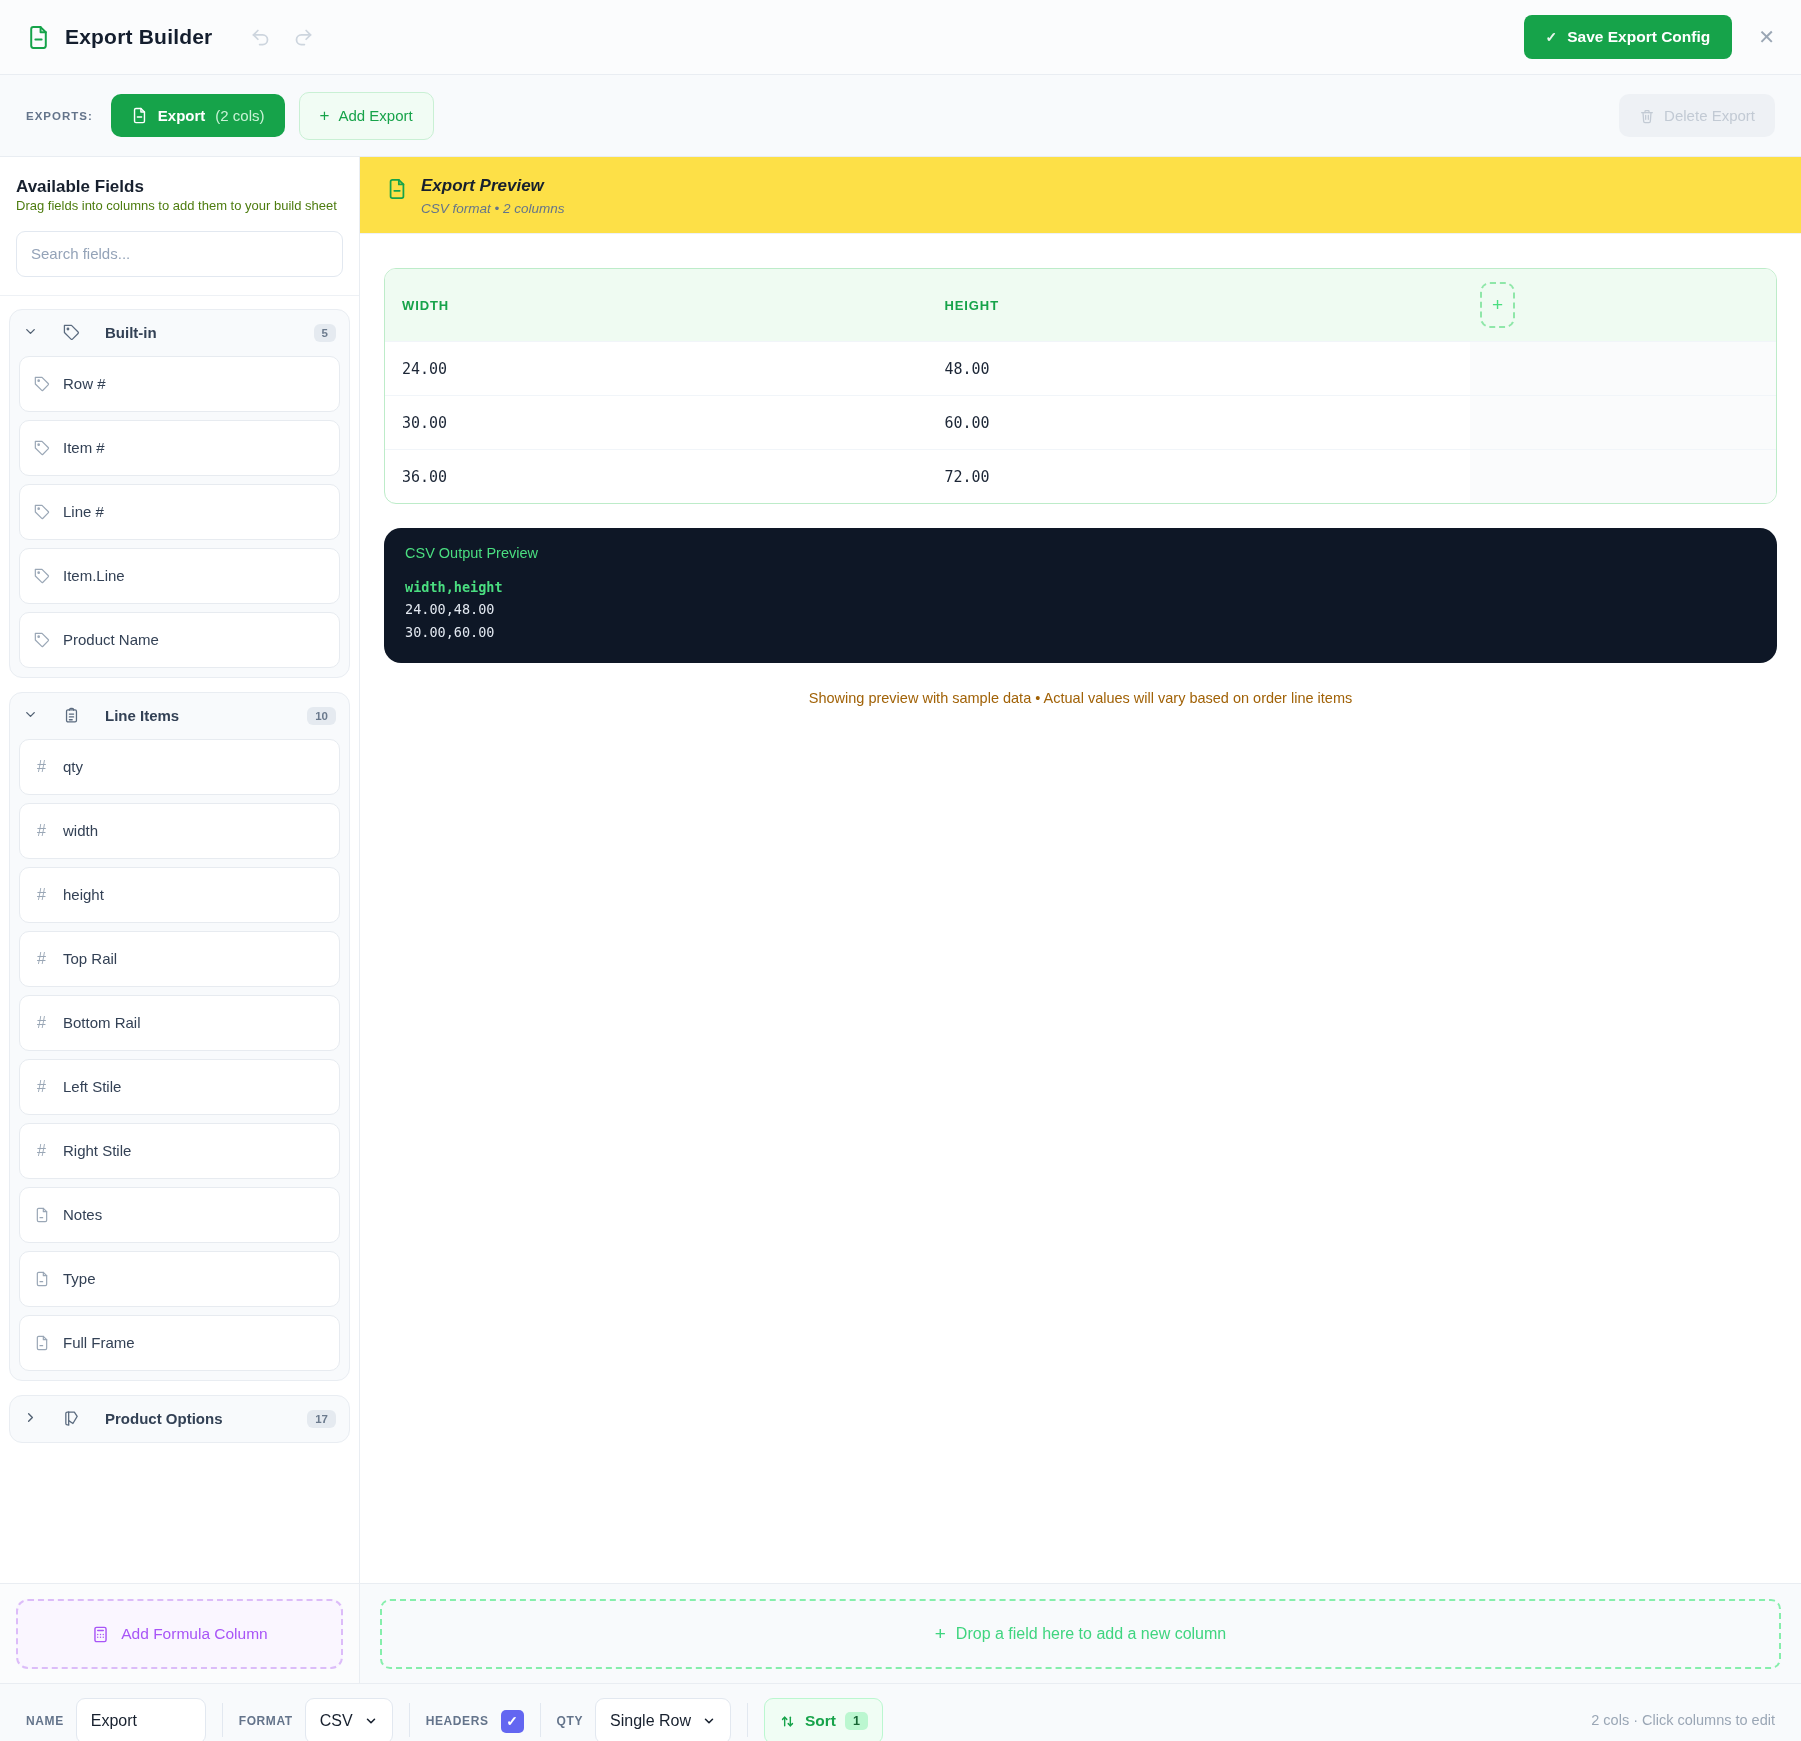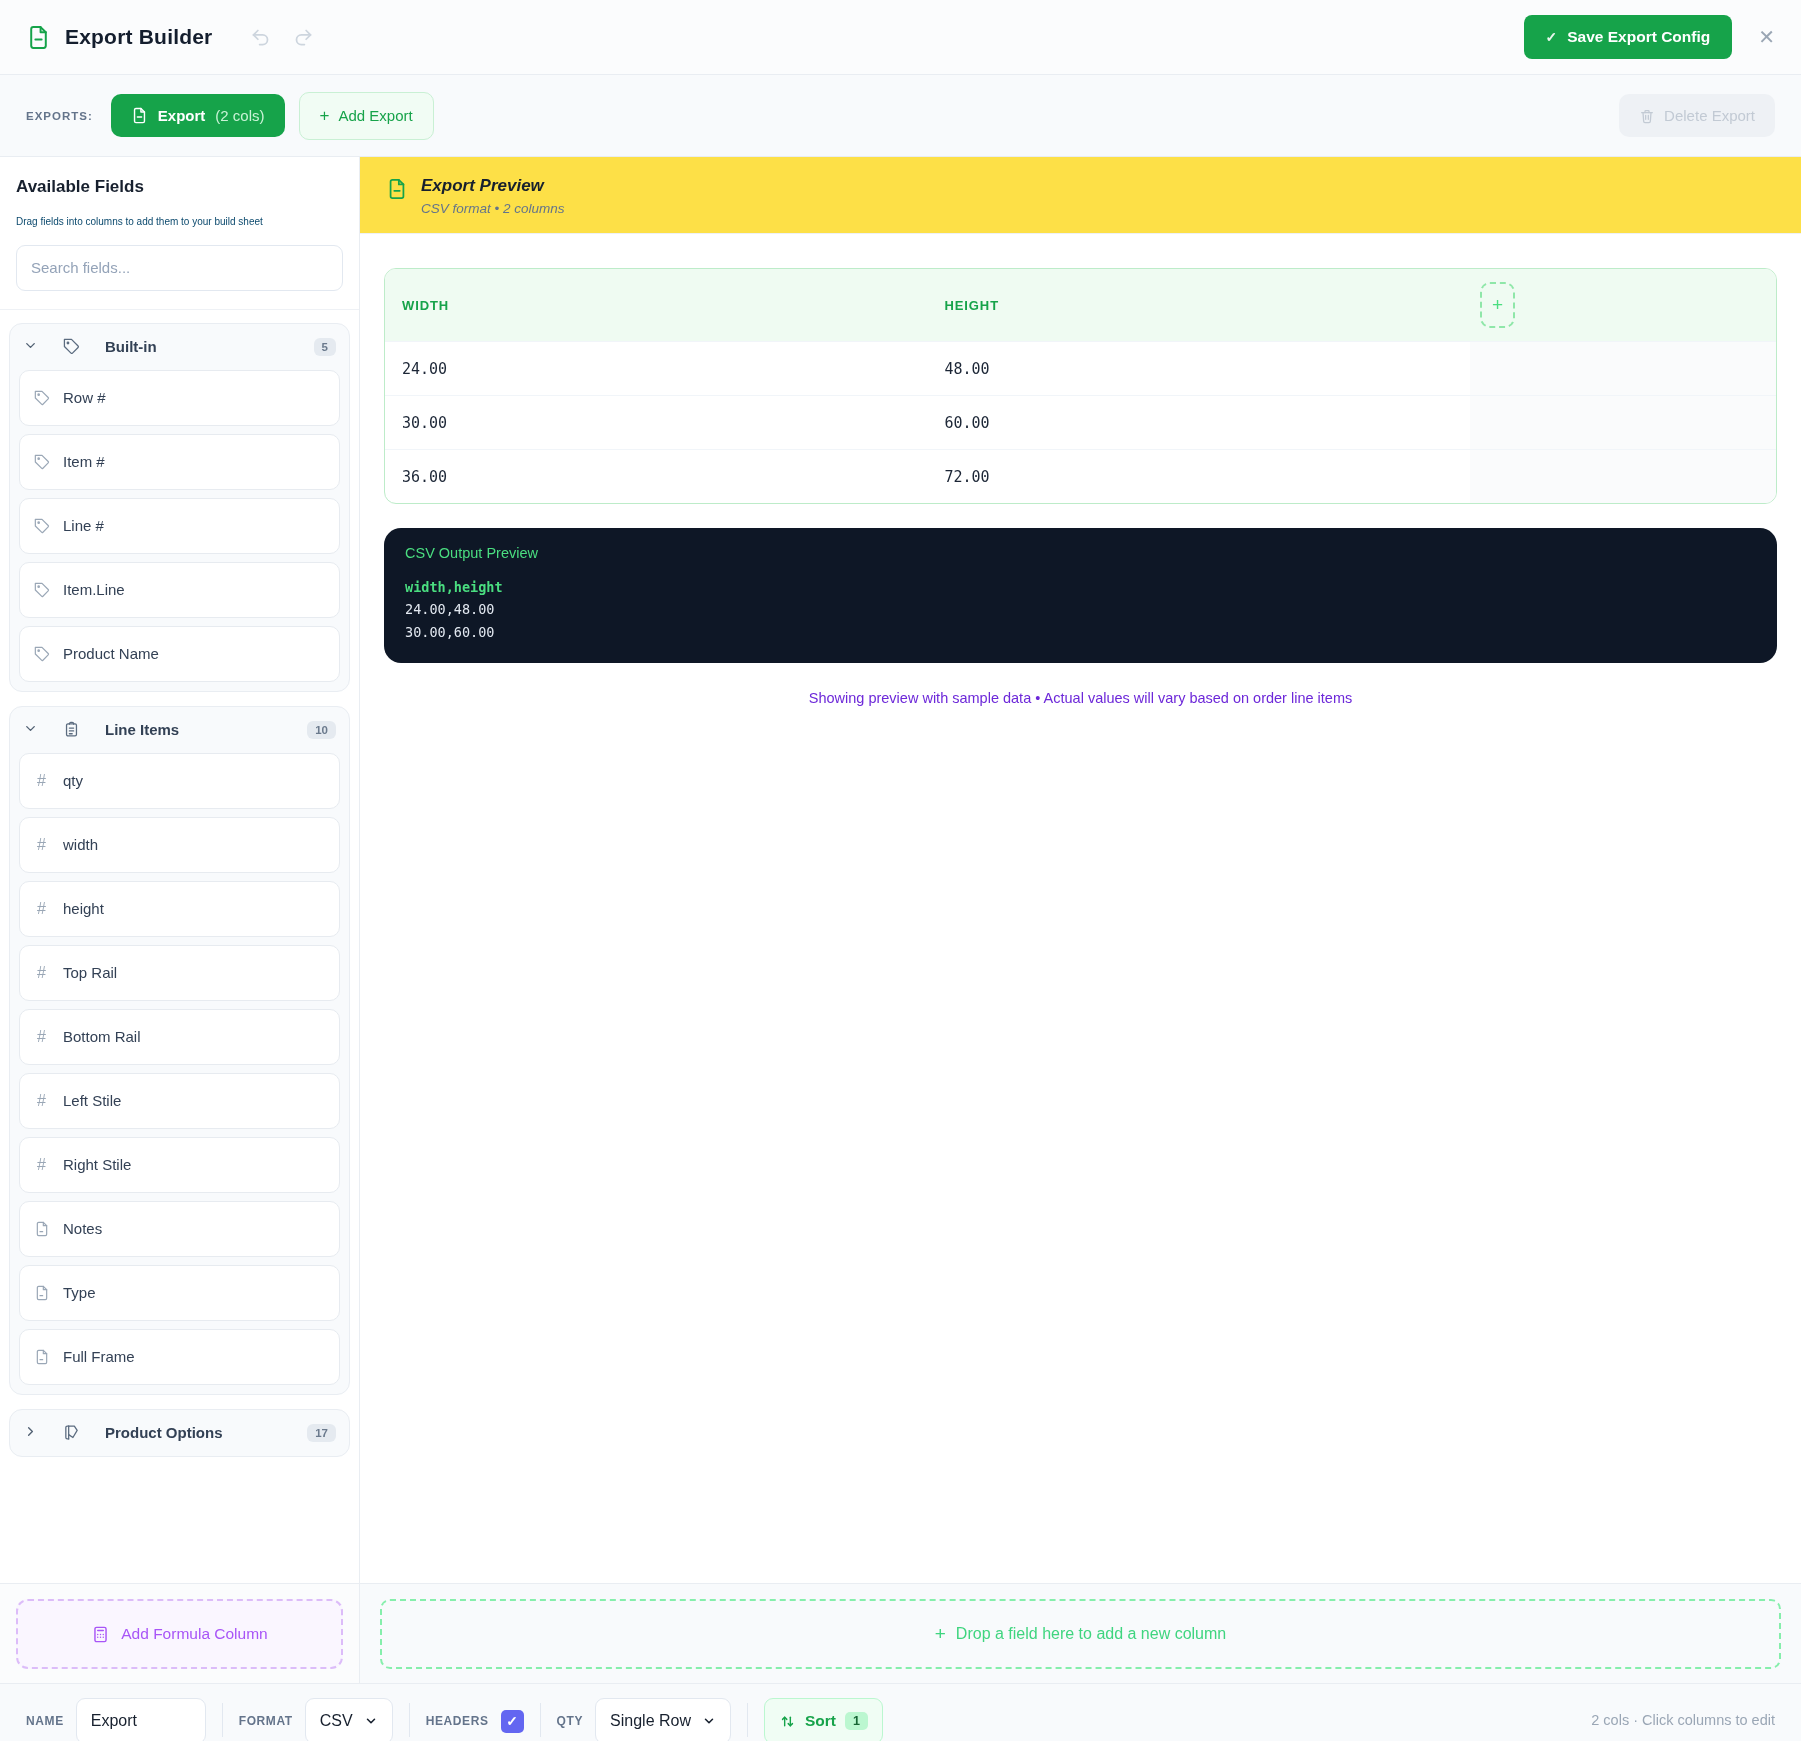--- a/index.html
+++ b/index.html
@@ -29,21 +29,21 @@
   .delete-export-btn { margin-left:auto; background:#eef1f5; border:none; color:#c2cad4; border-radius:10px; padding:13px 20px; font-size:15px; font-weight:500; font-family:inherit; display:flex; align-items:center; gap:9px; cursor:default; }
   .delete-export-btn svg { width:16px; height:16px; }
 
   
   .body-row { flex:1; display:flex; min-height:0; }
 
   
   .sidebar { width:360px; flex:0 0 360px; border-right:1px solid #e9edf2; display:flex; flex-direction:column; background:#ffffff; min-height:0; }
   .sidebar-top { padding:20px 16px 18px; border-bottom:1px solid #eef1f5; }
   .sidebar-title { font-size:17px; font-weight:700; color:#17202e; }
-  .sidebar-desc { margin-top:18px; font-size:10px; line-height:1.45; color:#0c4a6e; }
+  .sidebar-desc { margin-top:0; font-size:13px; line-height:1.45; color:#4d7c0f; }
   .search-input { margin-top:15px; width:100%; height:46px; border:1px solid #e2e8f0; border-radius:9px; padding:0 14px; font-size:15px; font-family:inherit; color:#1e293b; background:#fff; outline:none; }
   .search-input::placeholder { color:#94a3b8; }
 
   .field-list { flex:1; overflow:hidden; padding:13px 9px; min-height:0; }
   .field-section { border:1px solid #e9edf2; border-radius:13px; background:#f8fafc; margin-bottom:14px; padding-bottom:9px; }
   .field-section.collapsed { padding-bottom:0; }
   .section-head { display:flex; align-items:flex-start; gap:25px; padding:14px 13px; cursor:pointer; }
   .section-head .chev { color:#526173; display:flex; }
   .section-head .chev svg { width:15px; height:15px; }
   .section-head .sec-icon { color:#5b6b7f; display:flex; }
@@ -77,21 +77,21 @@
   .pt-row { display:grid; grid-template-columns:39% 39% 22%; height:54px; border-top:1px solid #f1f5f9; }
   .pt-row .cell { display:flex; align-items:center; padding:0 17px; font-family:"DejaVu Sans Mono", monospace; font-size:15px; color:#1c2636; cursor:pointer; }
   .pt-row .gutter { background:#fafbfc; }
 
   .csv-box { margin-top:24px; background:#0e1726; border-radius:17px; padding:17px 21px 20px; }
   .csv-box-title { color:#4ade80; font-size:14.5px; font-weight:500; }
   .csv-pre { margin-top:15px; font-family:"DejaVu Sans Mono", monospace; font-size:13.5px; line-height:1.65; }
   .csv-line-head { color:#4ade80; font-weight:700; }
   .csv-line { color:#e2e8f0; }
 
-  .preview-caption { margin-top:27px; text-align:center; color:#6d28d9; font-size:14.5px; }
+  .preview-caption { margin-top:27px; text-align:center; color:#a16207; font-size:14.5px; }
 
   .main-strip { flex:0 0 100px; height:100px; border-top:1px solid #e9edf2; background:#f8fafc; padding:15px 20px; }
   .drop-zone { width:100%; height:70px; border:2px dashed #86efac; border-radius:10px; display:flex; align-items:center; justify-content:center; gap:10px; color:#3fd57f; font-size:16px; cursor:pointer; }
   .drop-zone .plus { font-size:19px; font-weight:400; }
 
   
   .bottom-bar { flex:0 0 58px; height:58px; background:#f8fafc; border-top:1px solid #e9edf2; display:flex; align-items:flex-start; gap:16px; padding:14px 26px 0; }
   .bb-group { display:flex; align-items:center; gap:12px; height:46px; }
   .bb-label { font-size:12px; font-weight:700; color:#64748b; letter-spacing:.6px; }
   .bb-input { width:130px; height:46px; border:1px solid #e2e8f0; border-radius:9px; background:#fff; padding:0 14px; font-size:16px; font-family:inherit; color:#17202e; outline:none; }

